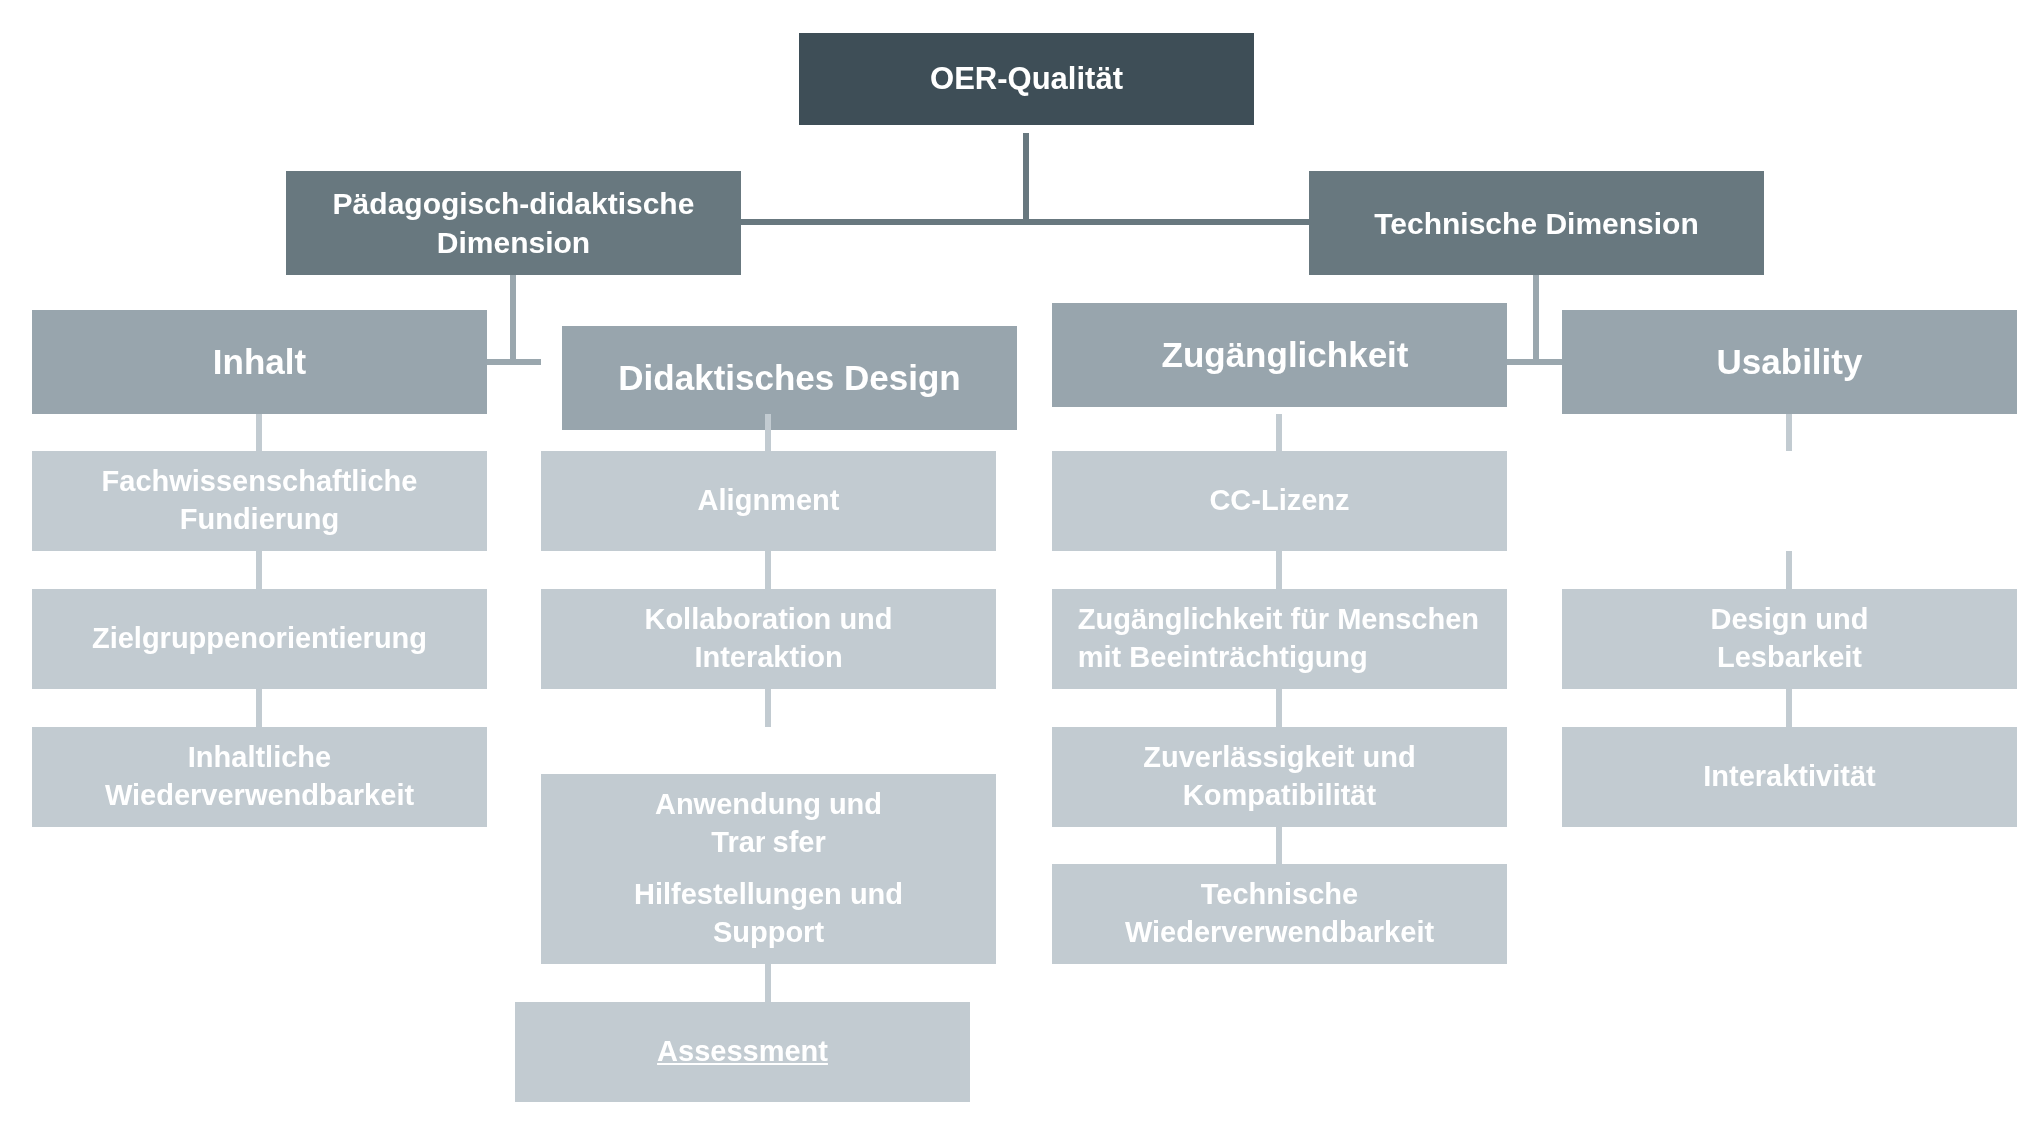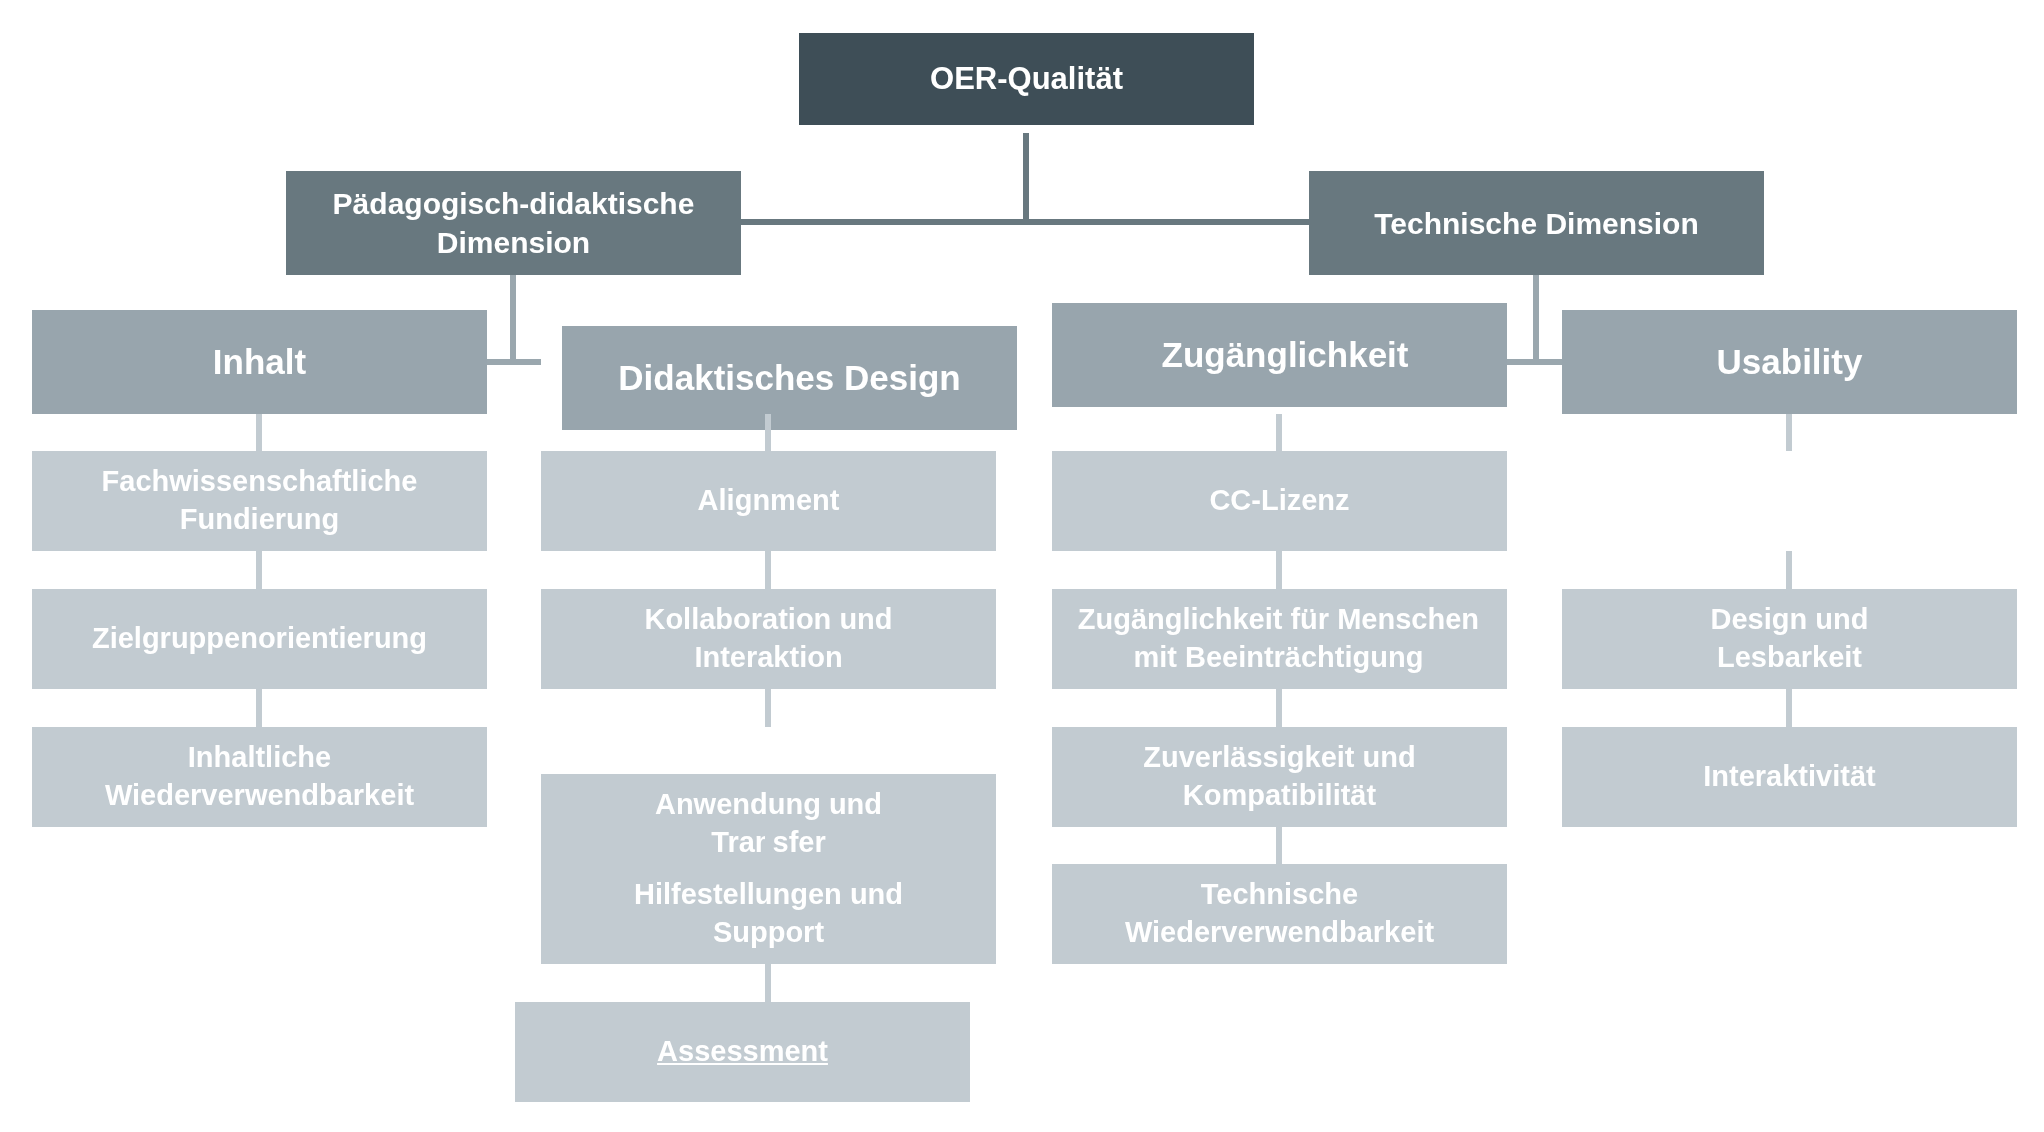--- a/index.html
+++ b/index.html
@@ -15,21 +15,21 @@
   .node{
     position:absolute; width:455px; box-sizing:border-box;
     display:flex; align-items:center; justify-content:center;
     text-align:center; white-space:pre-line;
     color:var(--text); font-weight:bold; line-height:1.3;
   }
   .root{height:92px; background:var(--root-bg); font-size:31px;}
   .l2{height:104px; background:var(--l2-bg); font-size:30px;}
   .l3{height:104px; background:var(--l3-bg); font-size:35px;}
   .child{height:100px; background:var(--child-bg); font-size:29px;}
-  .align-right{justify-content:flex-end; text-align:center; padding-right:28px;}
+  .align-right{justify-content:flex-end; text-align:left; padding-right:28px;}
   .line{position:absolute;}
   .t1{background:var(--line1);}
   .t2{background:var(--line2);}
   .t3{background:var(--line3);}
 </style>
 </head>
 <body>
 
 <div class="canvas">
 

